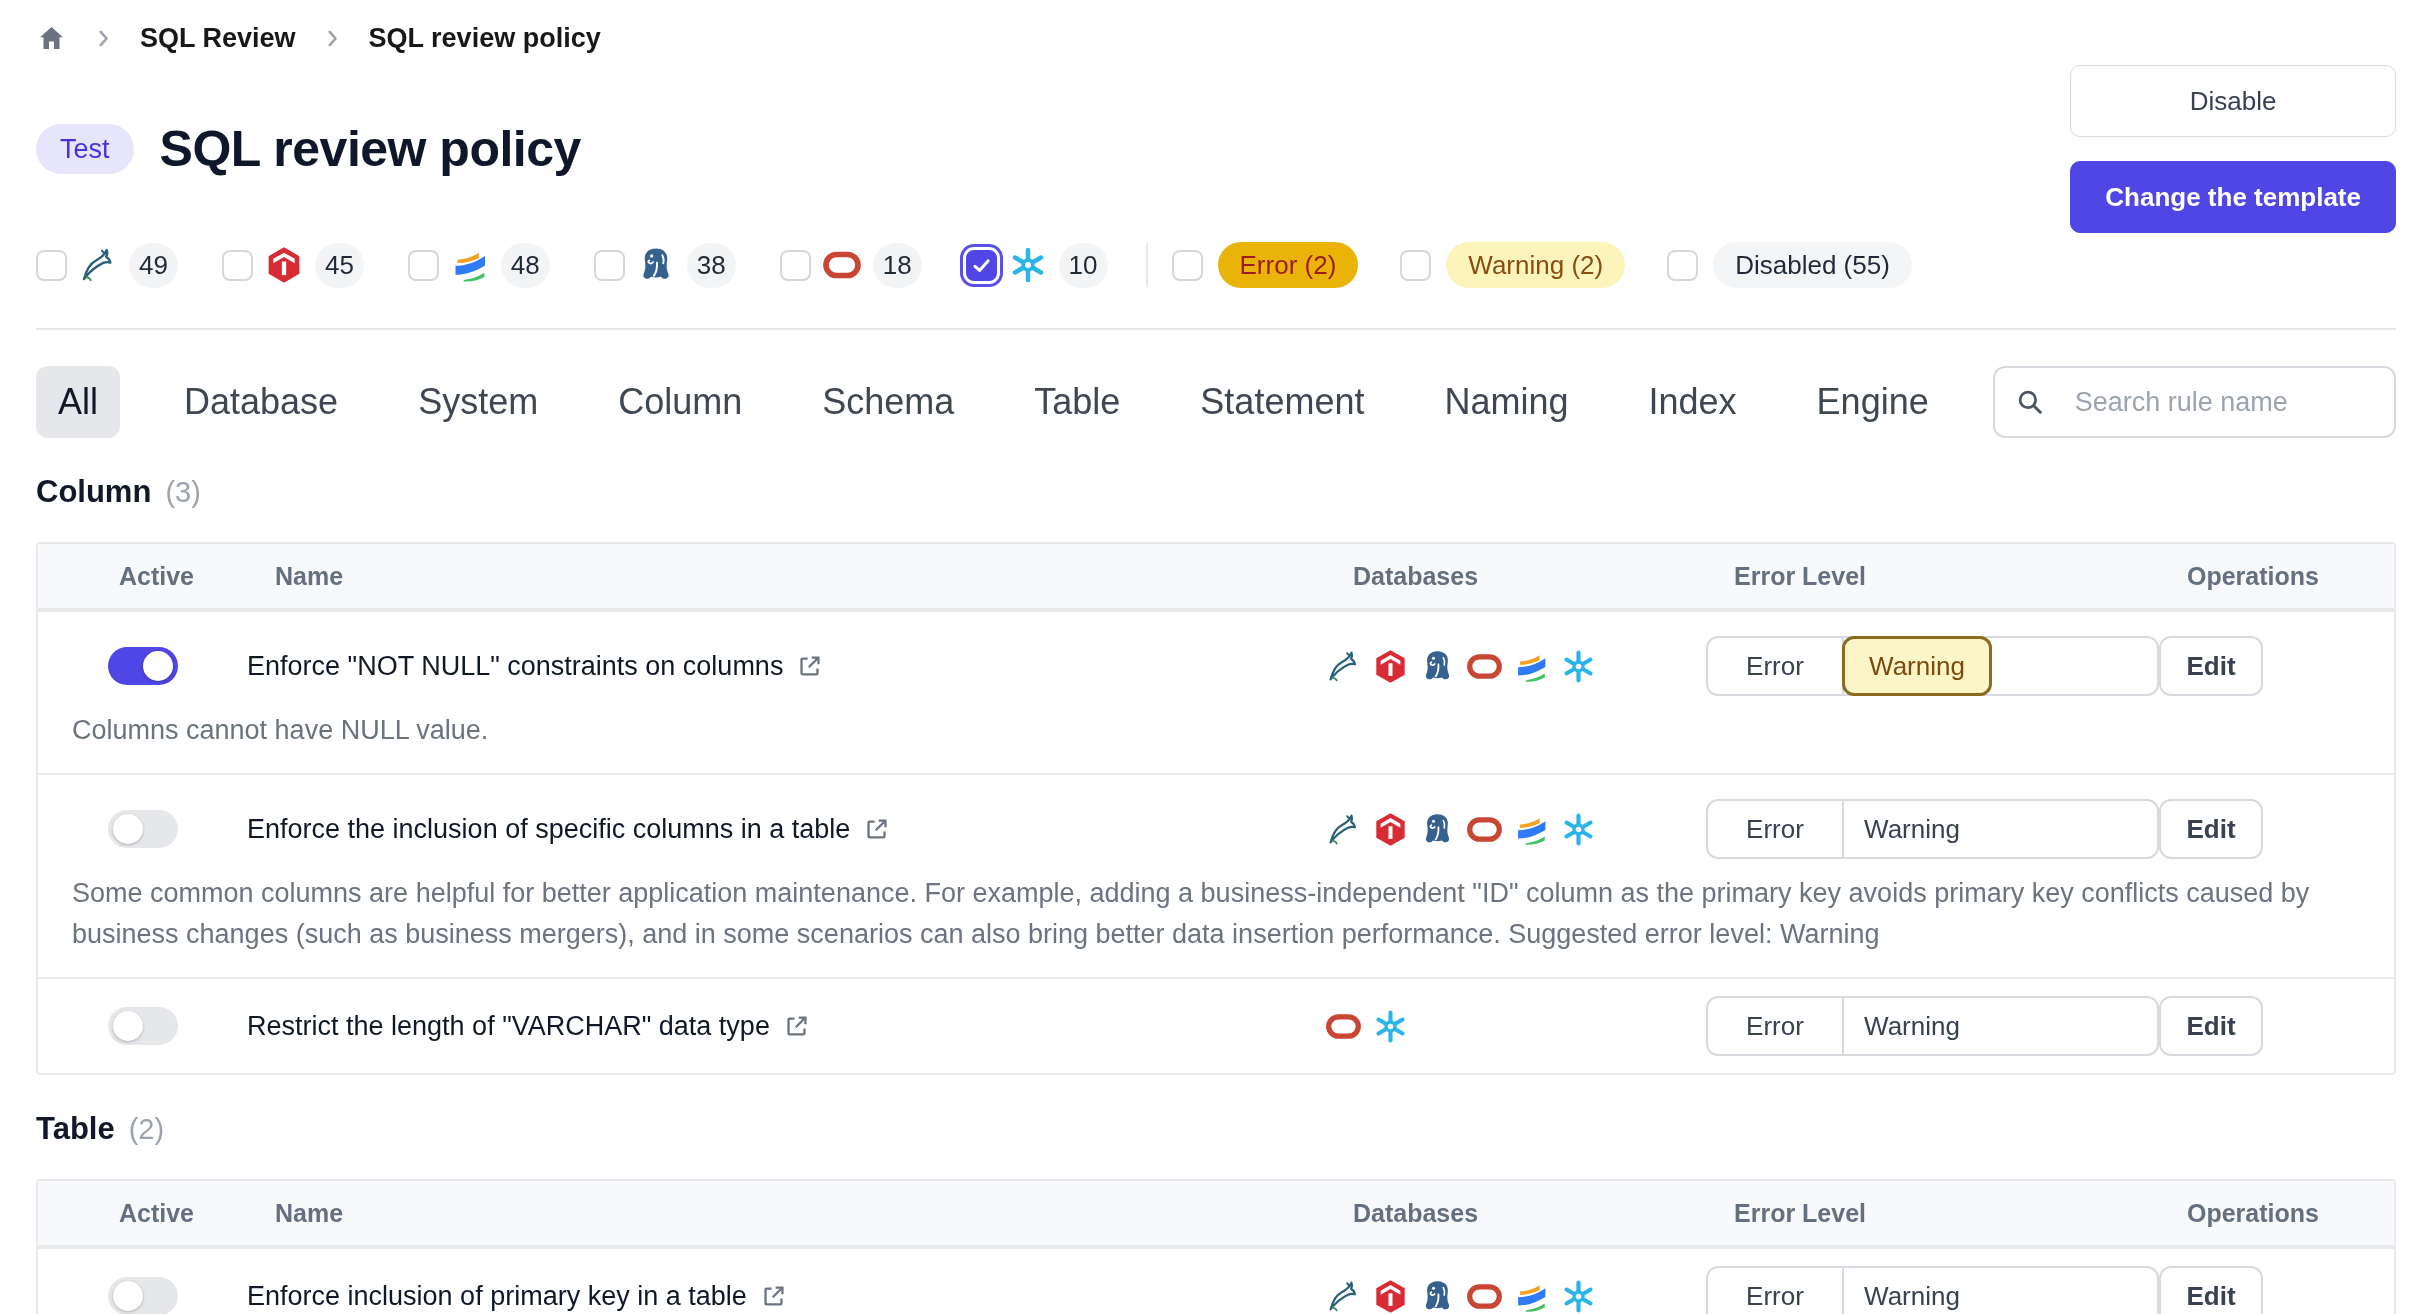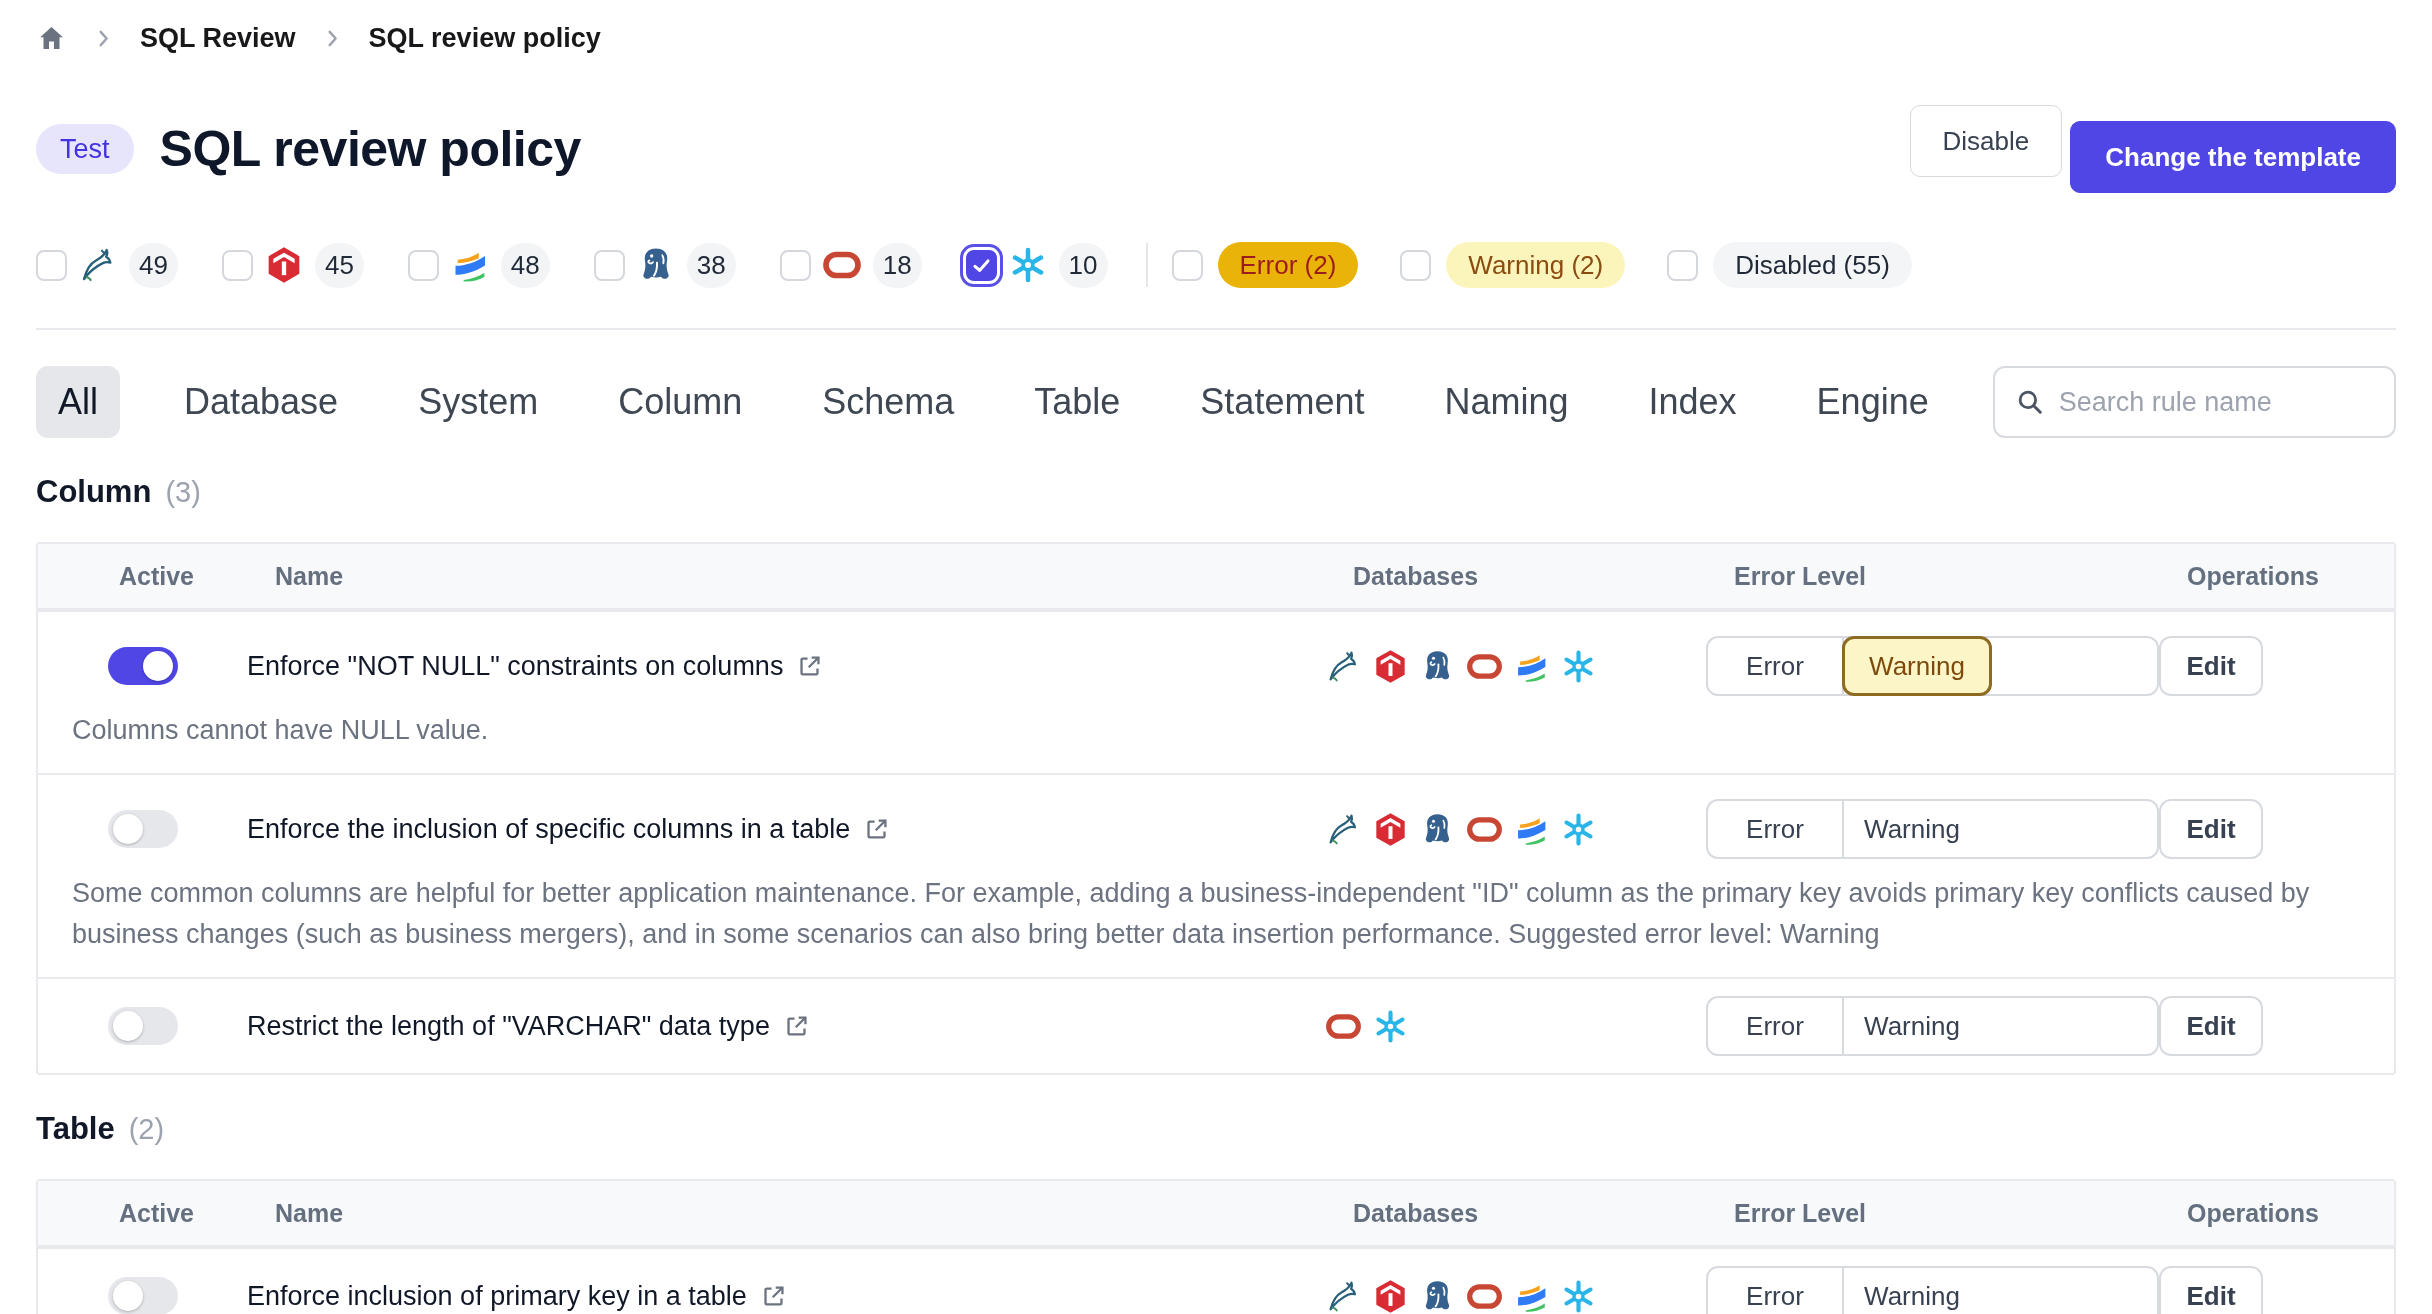--- a/index.html
+++ b/index.html
@@ -10,21 +10,21 @@
   
   .breadcrumb { display:flex; align-items:center; gap:24px; margin-top:14px; height:48px; }
   .breadcrumb .crumb { font-size:27px; font-weight:600; color:#18181b; cursor:pointer; }
   .icon { display:inline-flex; align-items:center; justify-content:center; }
 
   
   .header-row { display:flex; align-items:center; margin-top:50px; height:74px; }
   .badge-test { background:#e7e5fc; color:#4433e0; font-size:27px; font-weight:500;
     height:50px; padding:0 24px; border-radius:26px; display:flex; align-items:center; }
   .page-title { font-size:50px; font-weight:700; color:#0f172a; margin-left:26px; letter-spacing:-0.5px; }
-  .header-actions { margin-left:auto; display:flex; gap:8px; }
+  .header-actions { margin-left:auto; display:flex; gap:8px;flex-direction:column; }
   .btn { border-radius:10px; font-size:26px; display:flex; align-items:center; justify-content:center; cursor:pointer; }
   .btn-outline { height:72px; padding:0 32px; background:#fff; border:1.5px solid #d7dade; color:#374151; font-weight:500; }
   .btn-primary { height:72px; padding:0 34px; background:#4f46e5; border:1.5px solid #4f46e5; color:#fff; font-weight:600;margin-top:16px; }
 
   
   .filter-row { display:flex; align-items:center; margin-top:56px; height:46px; }
   .fgroup { display:flex; align-items:center; gap:11px; margin-right:44px; }
   .cb { width:31px; height:31px; border:2px solid #d4d7dc; border-radius:8px; background:#fff; cursor:pointer; flex:none; }
   .cb.checked { background:#4f46e5; border-color:#4f46e5; outline:3px solid #5a50e8; outline-offset:3px;
     display:flex; align-items:center; justify-content:center; }
@@ -41,21 +41,21 @@
   .lvl-disabled { background:#f4f5f7; color:#1f2937; }
 
   hr.rule-line { border:none; border-top:2px solid #e7e9ec; margin-top:40px; }
 
   
   .tabs-row { display:flex; align-items:center; margin-top:36px; height:72px; }
   .tab { font-size:36px; color:#3f4753; padding:0 16px; height:72px; display:flex; align-items:center;
     border-radius:12px; margin-right:48px; cursor:pointer; }
   .tab.active { background:#e5e7eb; color:#111827; padding:0 22px; }
   .search-box { margin-left:auto; width:410px; height:72px; border:2px solid #d7dade; border-radius:12px;
-    display:flex; align-items:center; padding:12px 20px; gap:14px; background:#fff; }
+    display:flex; align-items:center; padding:12px 20px; gap:30px; background:#fff; }
   .search-box input { border:none; outline:none; font-size:27px; color:#111827; width:100%;
     font-family:"Liberation Sans", sans-serif; background:transparent; }
   .search-box input::placeholder { color:#9ca3af; }
 
   
   .section-heading { margin-top:36px; height:42px; display:flex; align-items:baseline; gap:14px; }
   .section-title { font-size:31px; font-weight:700; color:#111827; }
   .section-count { font-size:29px; color:#9ca3af; }
 
   .rule-table { margin-top:26px; border:2px solid #e7e9ec; border-radius:4px; }

